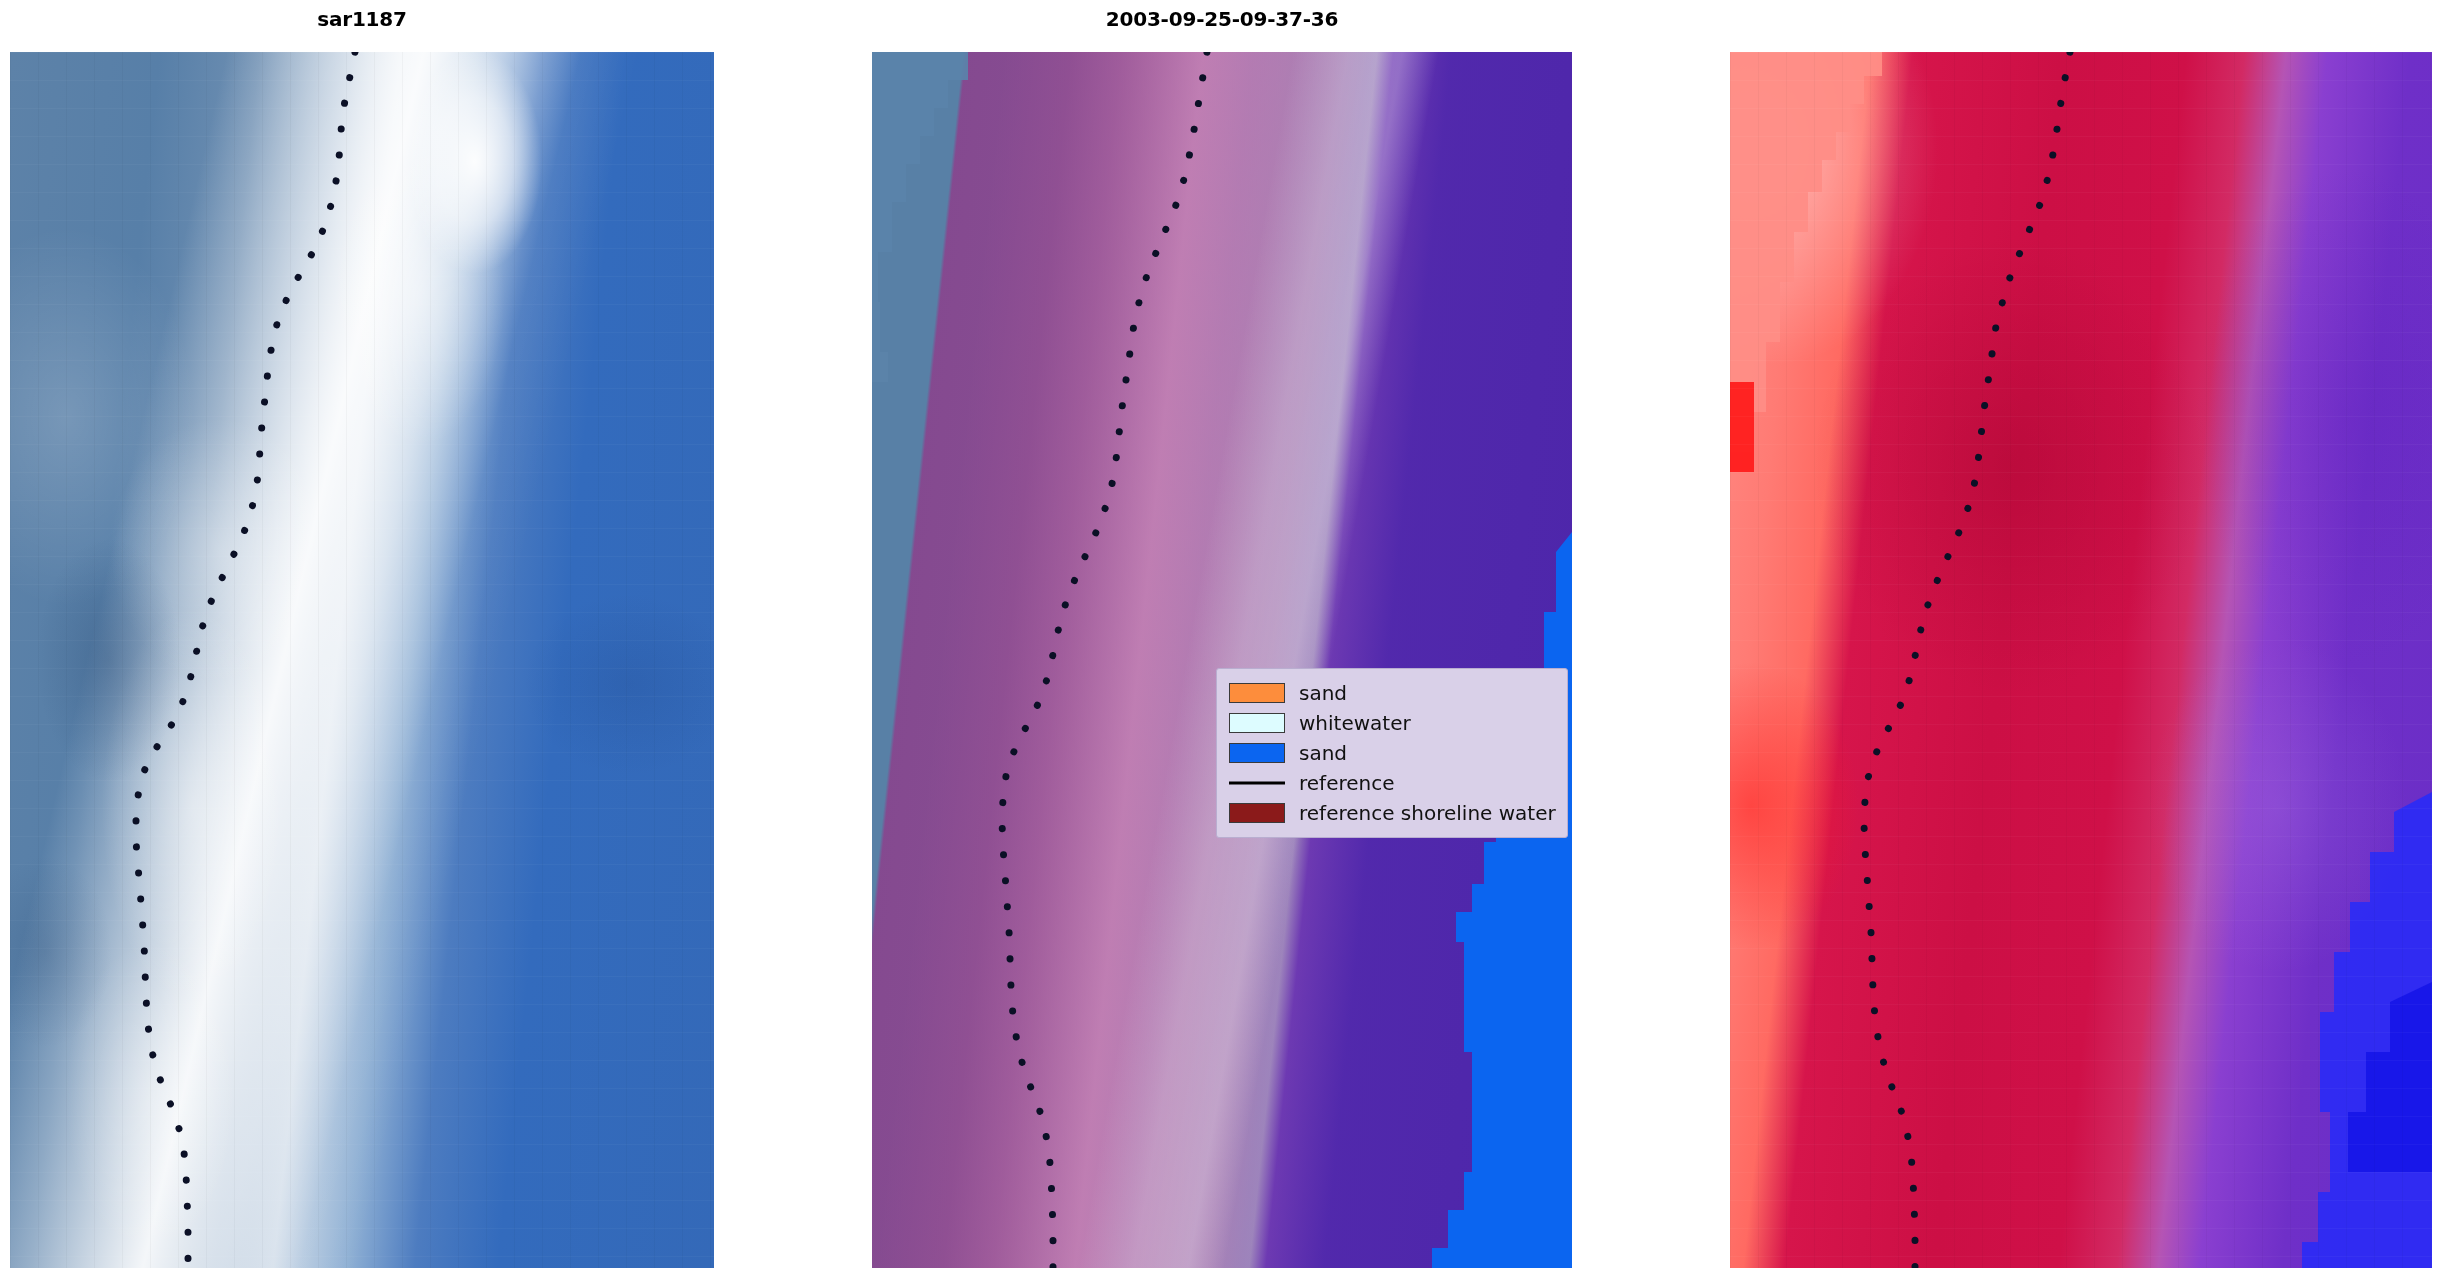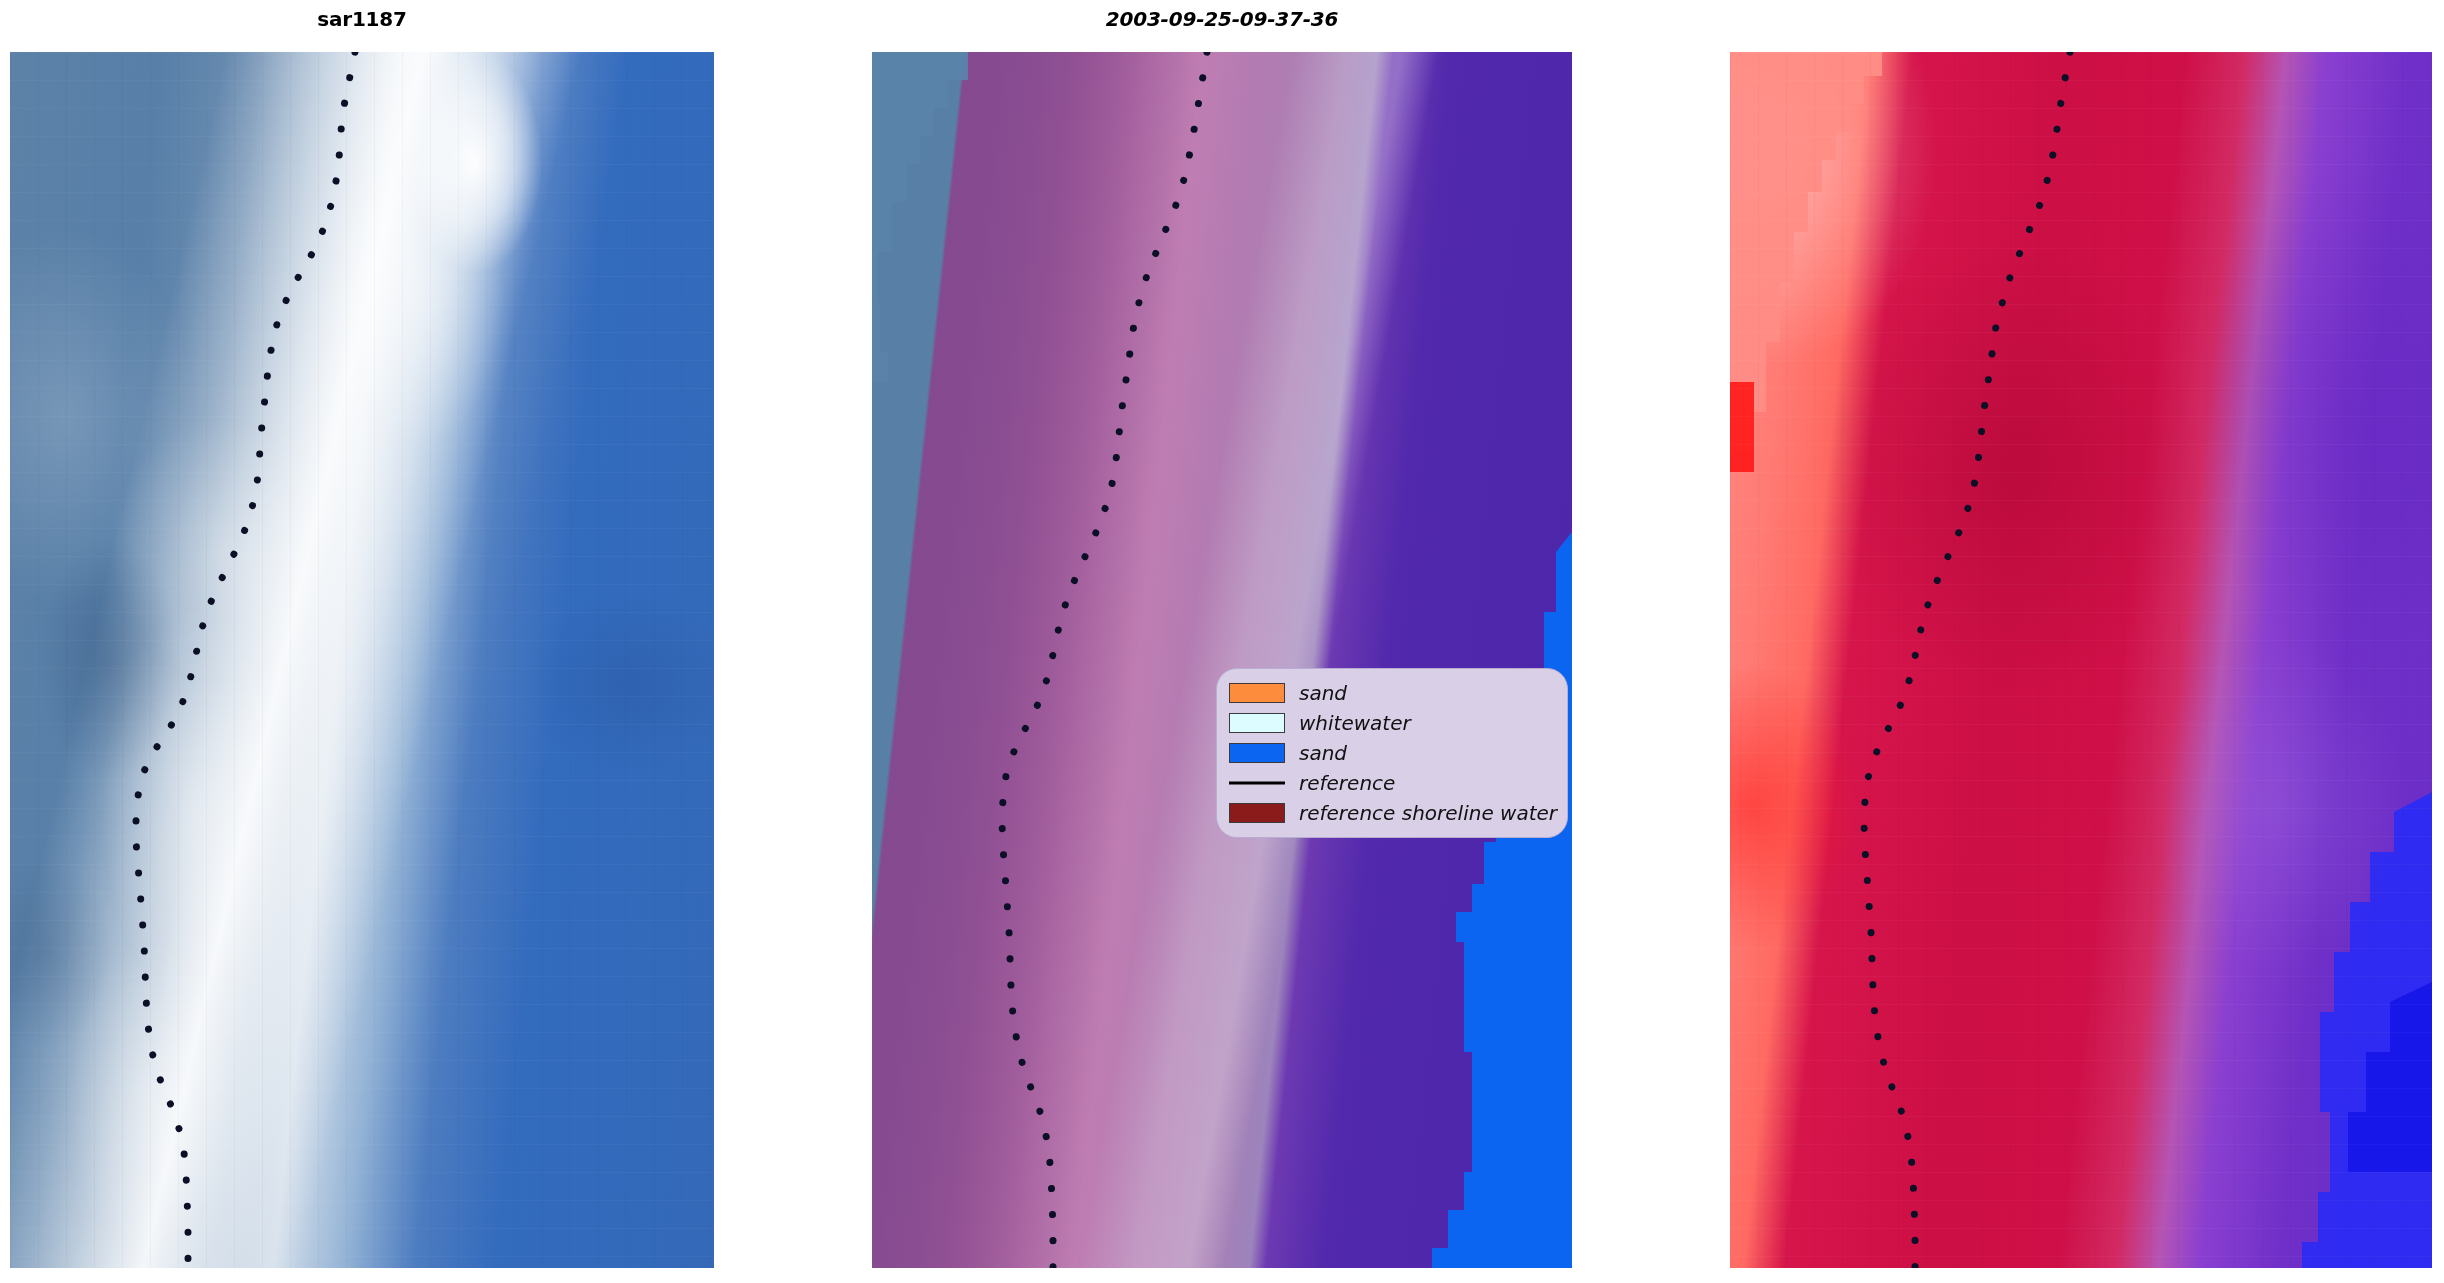--- a/index.html
+++ b/index.html
@@ -247,21 +247,21 @@
                  L250,398 L248,424 L244,448 L238,470 L230,490 L220,510 L210,530
                  L200,552 L192,576 L186,602 L180,628 L172,652 L162,672 L150,690
                  L140,706 L132,724 L128,744 L126,766 L126,790 L128,814 L130,838
                  L132,864 L134,890 L135,918 L136,946 L138,974 L142,1000 L148,1022
                  L156,1042 L164,1060 L170,1080 L174,1100 L176,1122 L177,1146
                  L178,1172 L178,1198 L178,1216" stroke="#0b1026"></path>
       </svg>
     </div>
   </div>
 
-  <div class="panel" style="left:872px; width:700px;font-style:italic;">
+  <div class="panel" style="left:872px; width:700px;">
     <div class="panel-title">2003-09-25-09-37-36</div>
     <div class="panel-image">
       <div class="layer p2-base"></div>
       <div class="layer p2-class"></div>
       <div class="layer p2-sand-step"></div>
 
       <svg class="water-wedge" viewBox="0 0 700 1216" preserveAspectRatio="none">
 
         <path d="M0,0 L96,0 L96,28 L76,28 L76,56 L62,56 L62,84 L48,84 L48,112
                  L34,112 L34,150 L20,150 L20,200 L6,200 L6,250 L0,250 Z" fill="#5a83aa" opacity="0.92"></path>
@@ -280,21 +280,21 @@
                  L286,196 L276,220 L268,246 L262,272 L258,300 L254,328
                  L250,356 L247,382 L244,408 L240,432 L234,454 L226,476
                  L216,498 L206,520 L196,544 L188,570 L182,598 L176,624
                  L168,648 L158,668 L148,686 L140,704 L134,724 L131,746
                  L130,770 L131,796 L133,822 L135,850 L137,878 L138,906
                  L139,936 L141,964 L145,990 L151,1014 L159,1036 L167,1056
                  L173,1078 L177,1100 L179,1124 L180,1150 L181,1176
                  L181,1202 L181,1216" stroke="#0b1026"></path>
       </svg>
 
-      <div id="legend" style="left: 344px; top: 616px; width: 352px; background: rgb(217, 208, 232); border-color: rgb(185, 174, 208); border-radius: 21px;">
+      <div id="legend" style="left: 344px; top: 616px; width: 352px; background: rgb(217, 208, 232); border-color: rgb(185, 174, 208);">
         <div class="legend-row">
           <span class="legend-swatch" style="background: rgb(253, 141, 60); border-color: rgb(58, 58, 58);"></span>
           <span class="legend-label">sand</span>
         </div>
         <div class="legend-row">
           <span class="legend-swatch" style="background: rgb(221, 252, 255); border-color: rgb(58, 58, 58);"></span>
           <span class="legend-label">whitewater</span>
         </div>
         <div class="legend-row">
           <span class="legend-swatch" style="background: rgb(11, 101, 240); border-color: rgb(58, 58, 58);"></span>

